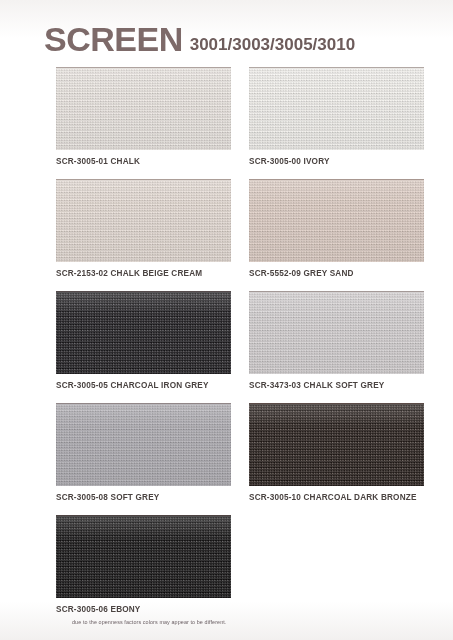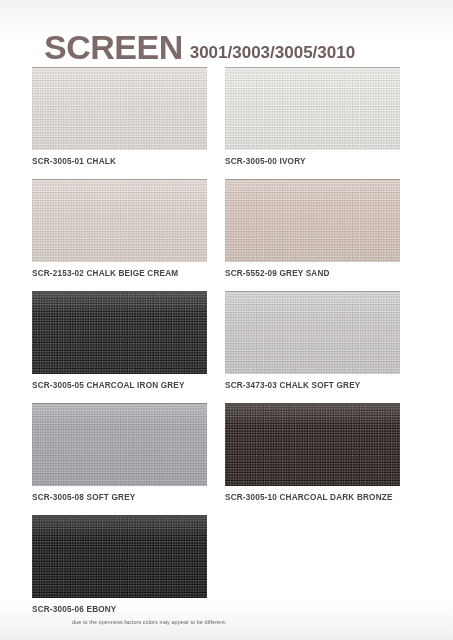--- a/index.html
+++ b/index.html
@@ -32,36 +32,35 @@
     align-items: baseline;
     white-space: nowrap;
   }
   .brand-title {
     font-family: "Liberation Sans", sans-serif;
     font-size: 34px;
     font-weight: 700;
     letter-spacing: -0.5px;
     color: #7d6a69;
     line-height: 1;
-    margin-top: 8px;
   }
   .brand-codes {
     font-family: "Liberation Sans", sans-serif;
     font-size: 17px;
     font-weight: 700;
     color: #6d5c5b;
     margin-left: 7px;
     line-height: 1;
     position: relative;
     top: -1px;
   }
   
   .grid {
     position: absolute;
-    left: 32px;
+    left: 56px;
     top: 67px;
     width: 368px;
     display: grid;
     grid-template-columns: 175px 175px;
     column-gap: 18px;
     row-gap: 0px;
   }
   .cell {
     width: 175px;
     margin-bottom: 13px;

